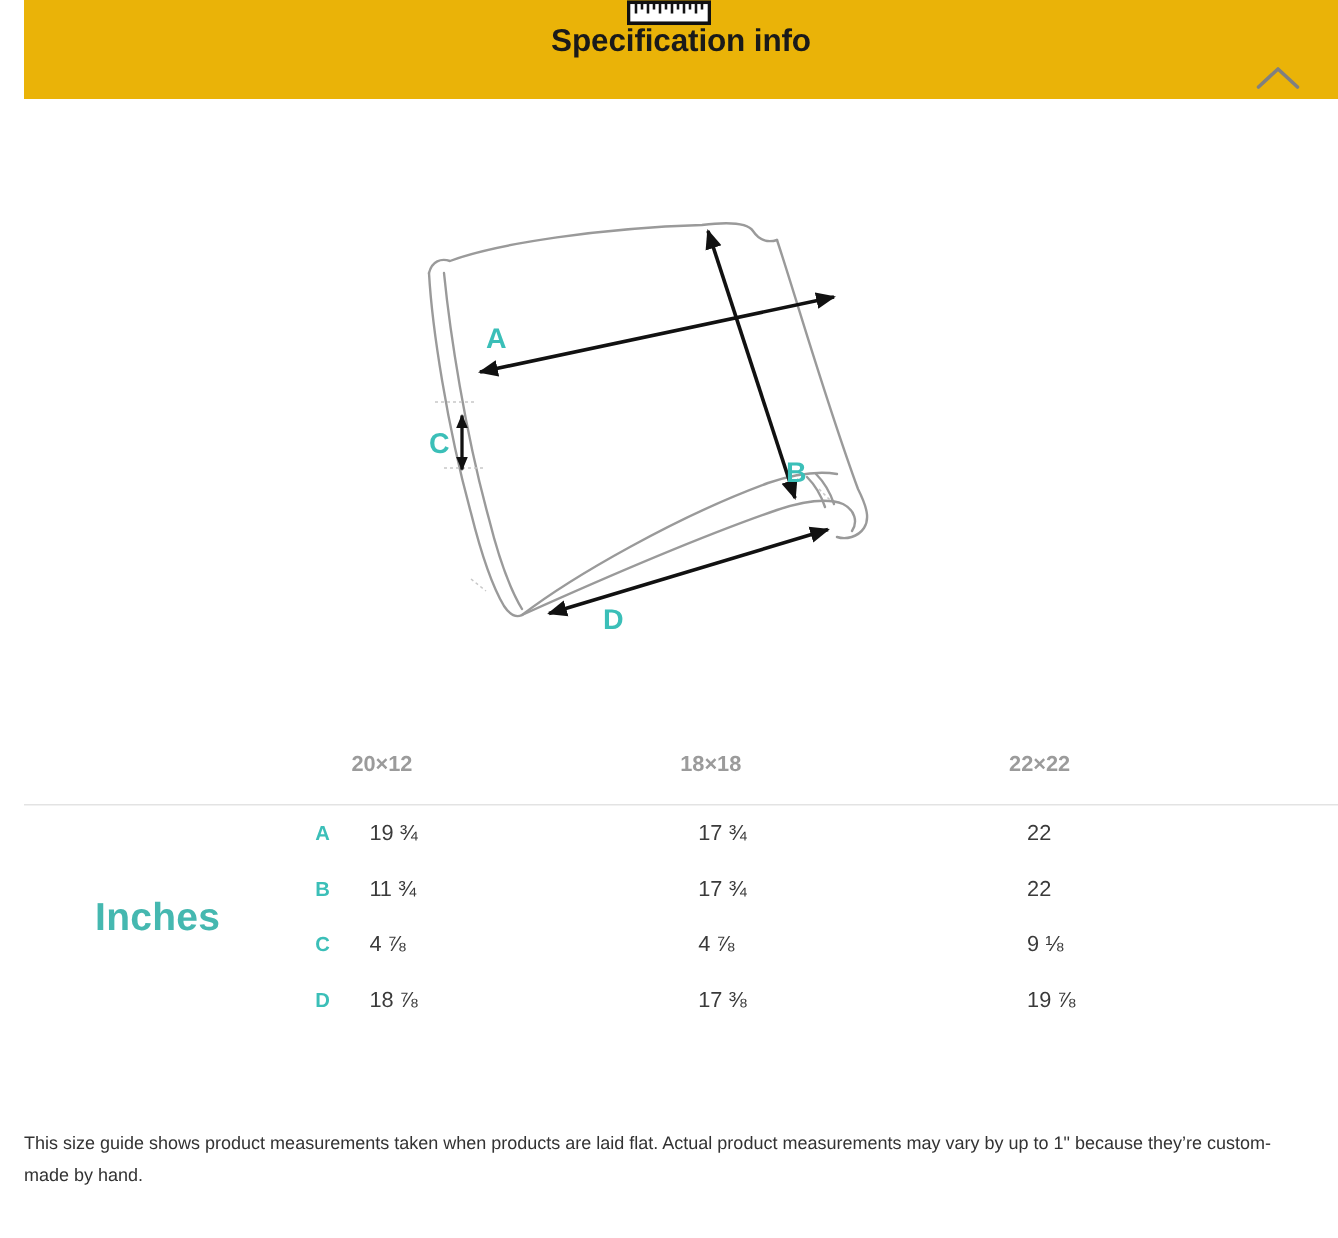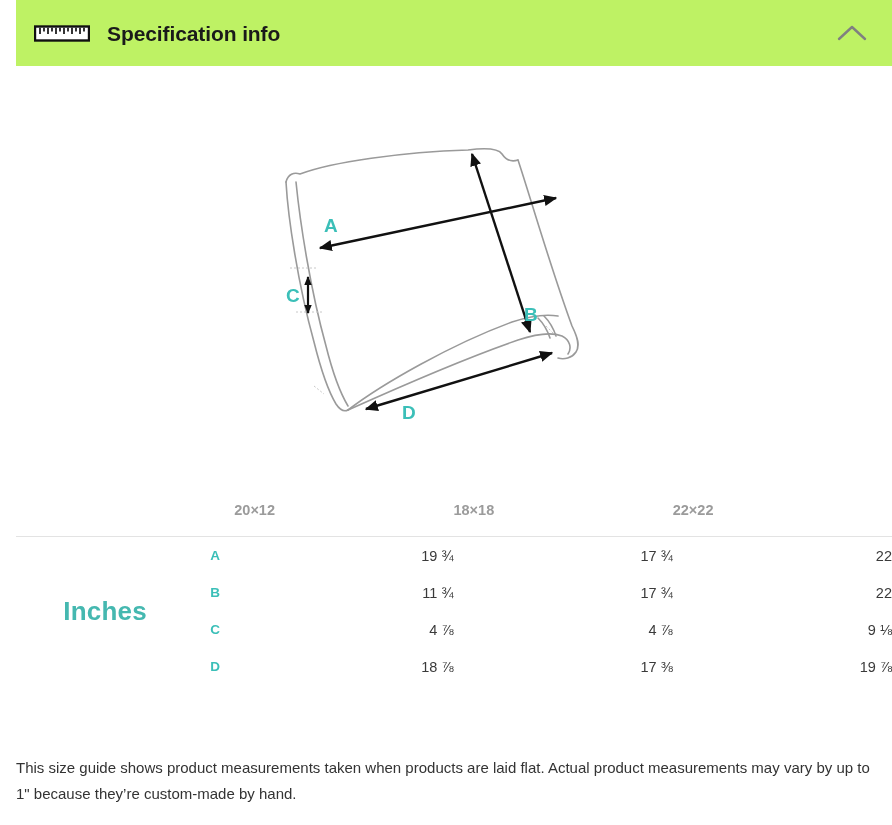--- a/index.html
+++ b/index.html
@@ -16,25 +16,26 @@
     position: relative;
   }
 
   
   .panel-header {
     position: absolute;
     left: 16px;
     top: 0;
     width: 876px;
     height: 66px;
-    background: #bef264;
+    background: #eab308;
     display: flex;
     align-items: center;
     box-sizing: border-box;
     padding: 0 18px 0 18px;
+    flex-direction: column;
   }
   .ruler-icon {
     width: 56px;
     height: 17px;
     flex: 0 0 auto;
     margin-right: 17px;
     display: block;
   }
   .panel-title {
     font-size: 21px;
@@ -124,33 +125,33 @@
     font-weight: bold;
     color: #3bbfb8;
     text-align: left;
     vertical-align: middle;
     padding: 10.5px 0;
     white-space: nowrap;
   }
   .val-cell {
     font-size: 14.5px;
     color: #3a3a3a;
-    text-align: right;
+    text-align: left;
     vertical-align: middle;
     padding: 10.5px 0 10.5px 12px;
     white-space: nowrap;
   }
 
   
   .footnote {
     position: absolute;
     left: 16px;
     top: 740px;
     width: 858px;
-    font-size: 15px;
+    font-size: 12px;
     line-height: 1.75;
     color: #333333;
   }
 </style>
 </head>
 <body>
 
 <div class="panel-header">
   <svg class="ruler-icon" viewBox="0 0 56 17">
     <rect x="1" y="1.5" width="54" height="14" fill="#ffffff" stroke="#111111" stroke-width="2.4"></rect>

